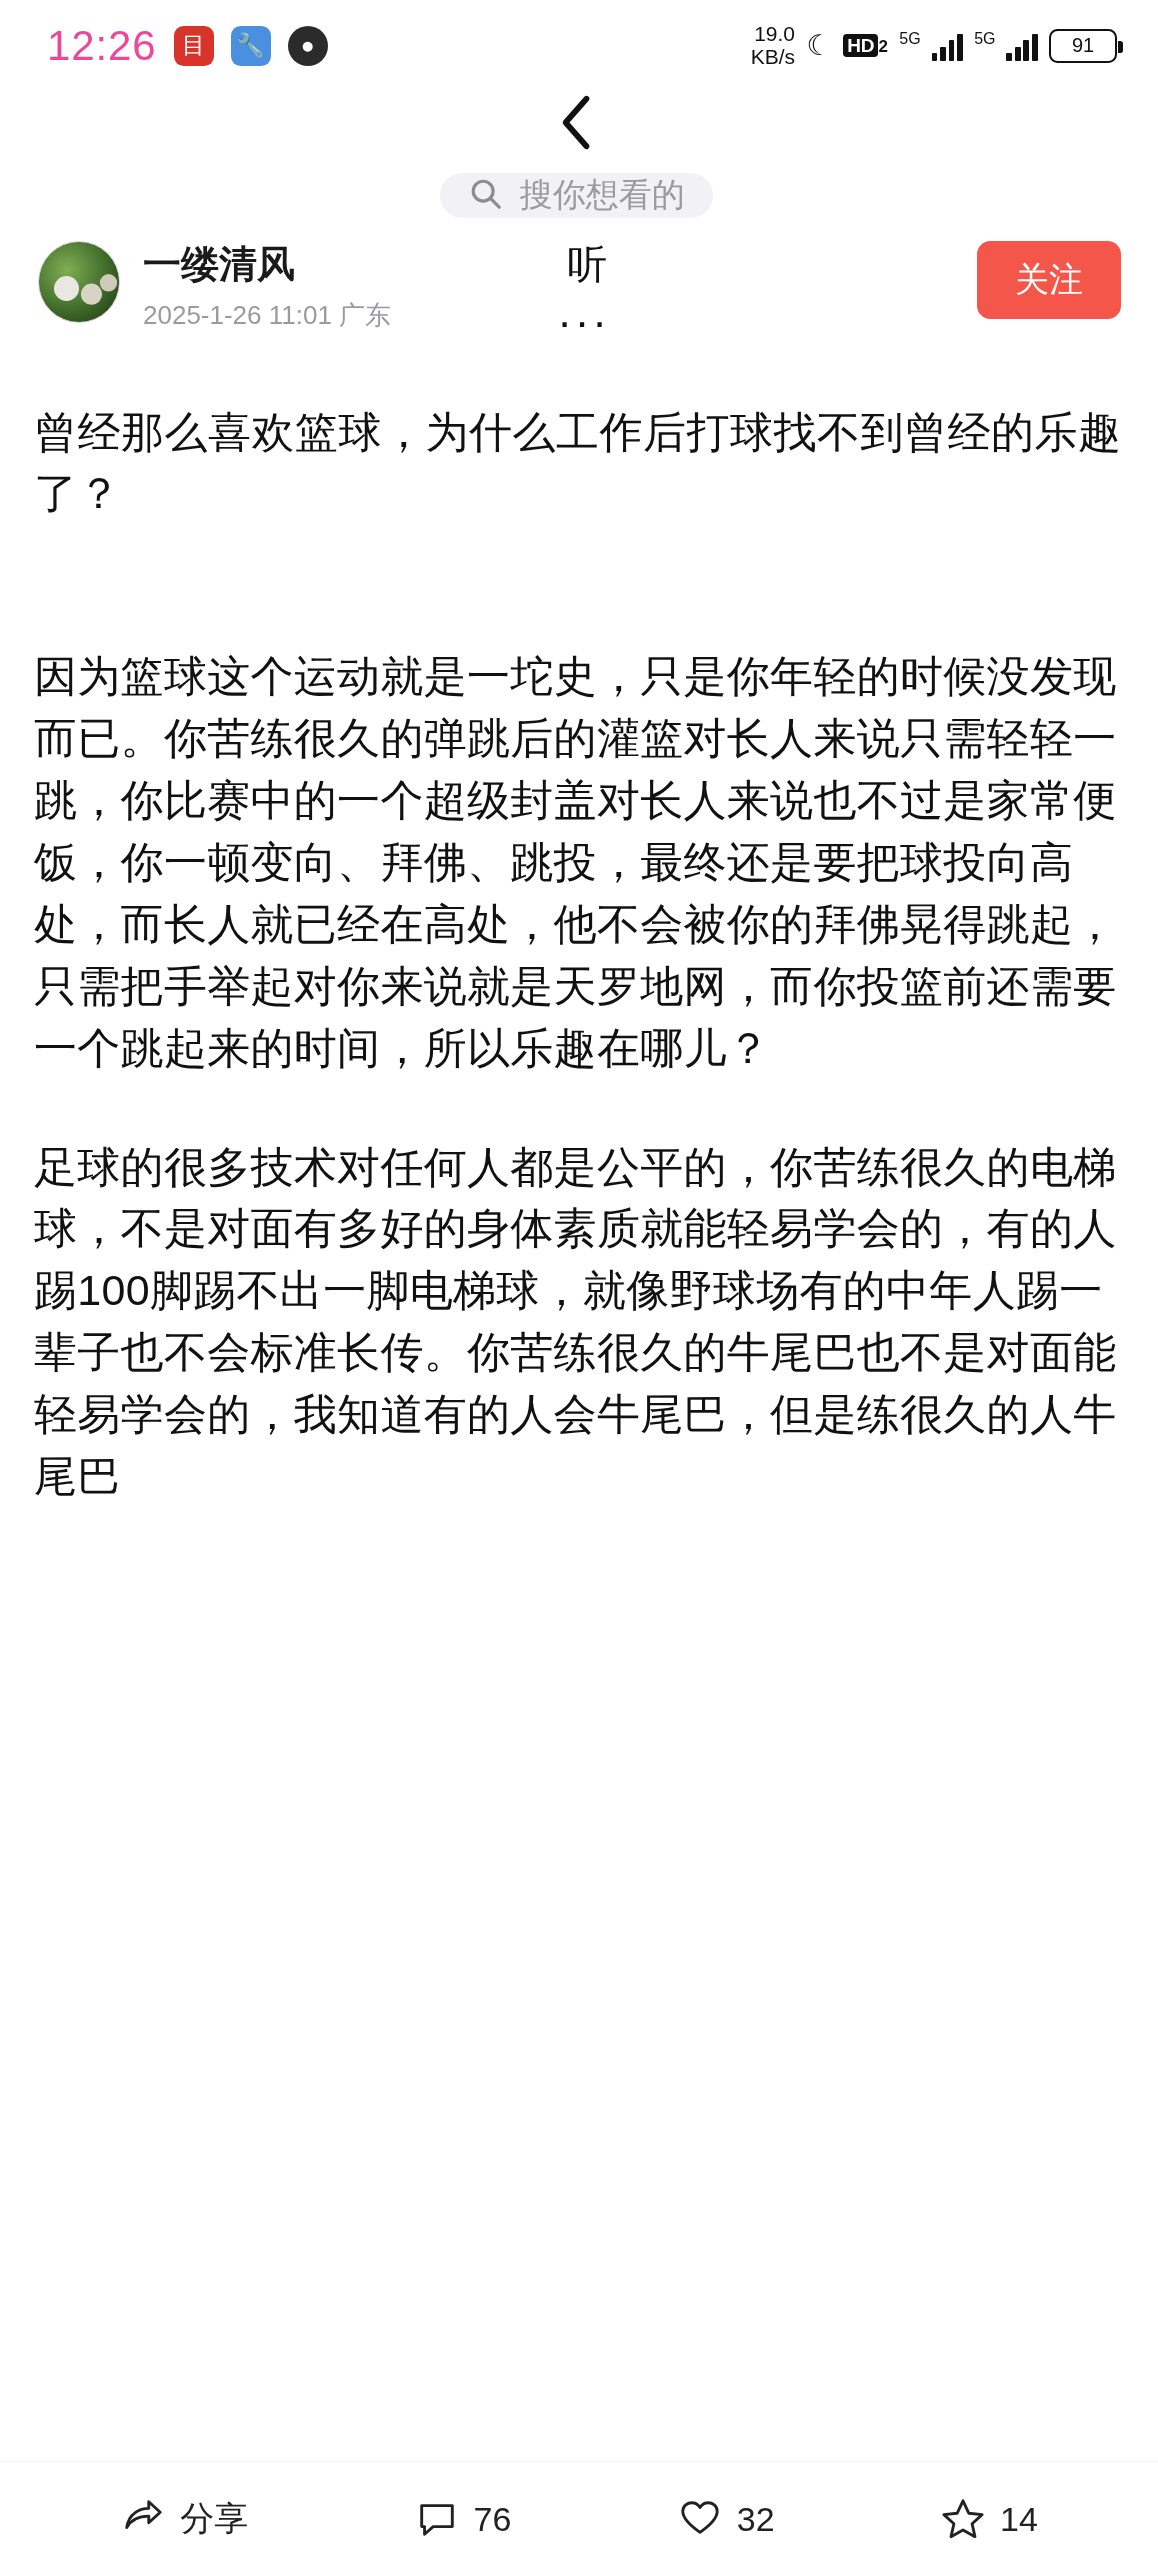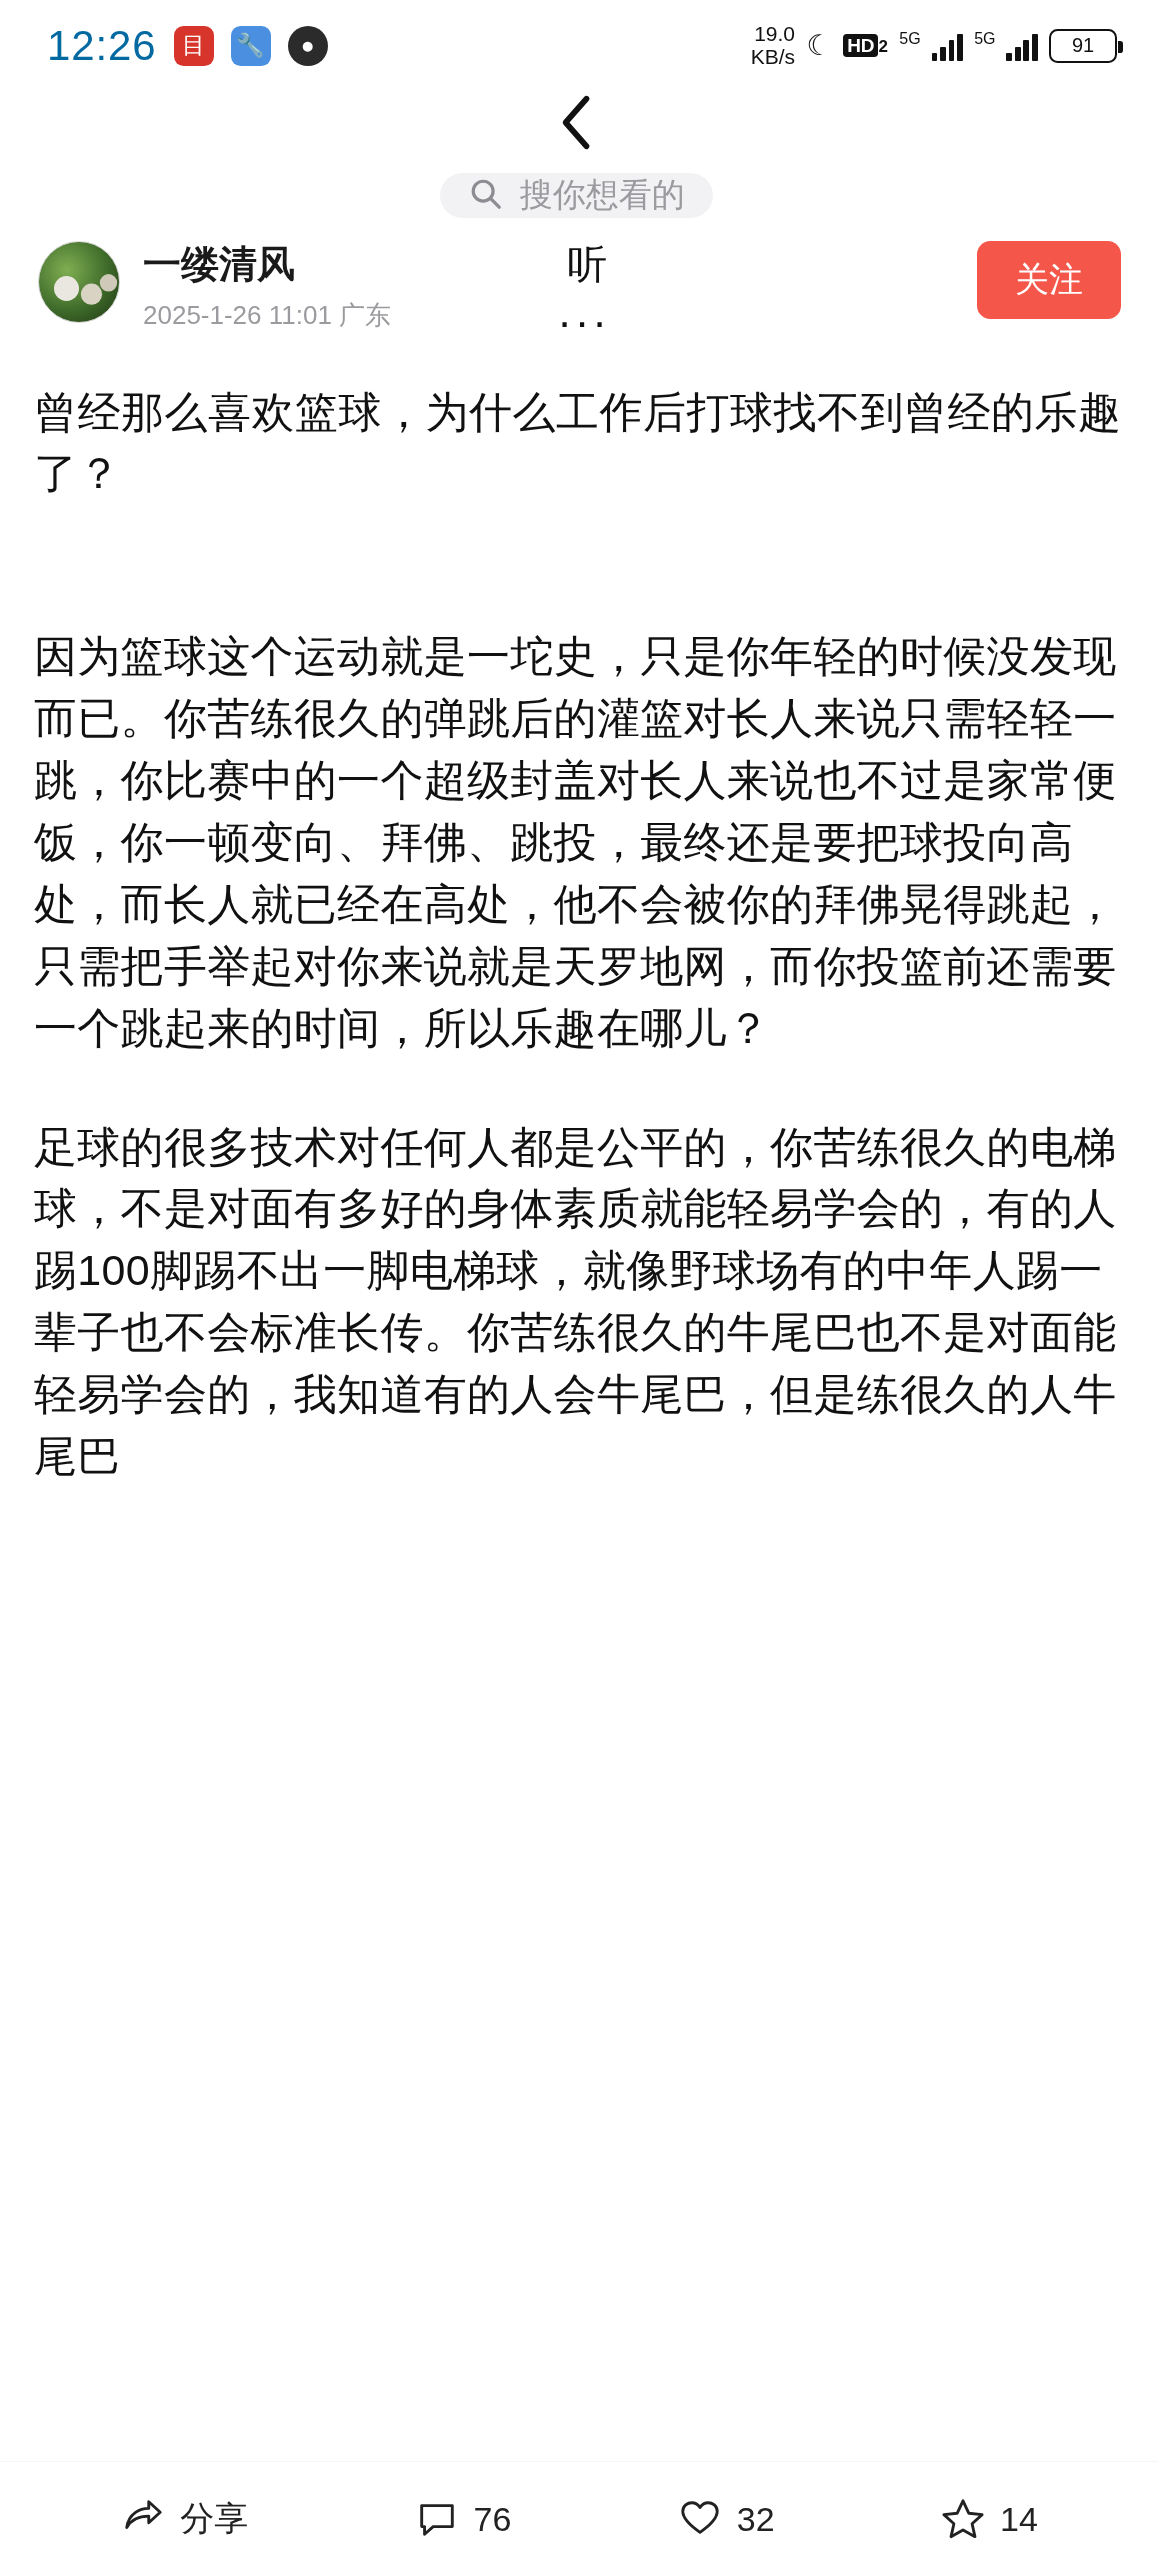--- a/index.html
+++ b/index.html
@@ -25,21 +25,21 @@
     justify-content: space-between;
     padding: 0 42px 0 47px;
   }
   .sb-left {
     display: flex;
     align-items: center;
     gap: 17px;
   }
   .sb-time {
     font-size: 42px;
-    color: #0369a1;
+    color: #ec4899;
     letter-spacing: 0.9px;
     font-family: "Liberation Sans", sans-serif;
   }
   .sb-icon {
     width: 40px; height: 40px;
     border-radius: 9.5px;
     display: inline-flex;
     align-items: center;
     justify-content: center;
     color: #fff;
@@ -223,21 +223,21 @@
 
   
   .content {
     padding: 0 34px;
   }
   .post-title {
     font-size: 43px;
     line-height: 1.42;
     color: #111;
     font-weight: normal;
-    margin-top: 40px;
+    margin-top: 60px;
     letter-spacing: 0.5px;
   }
   .post-para {
     font-size: 43px;
     line-height: 1.44;
     color: #111;
     letter-spacing: 0.3px;
   }
   .gap-1 { height: 122px; }
   .gap-2 { height: 57px; }

